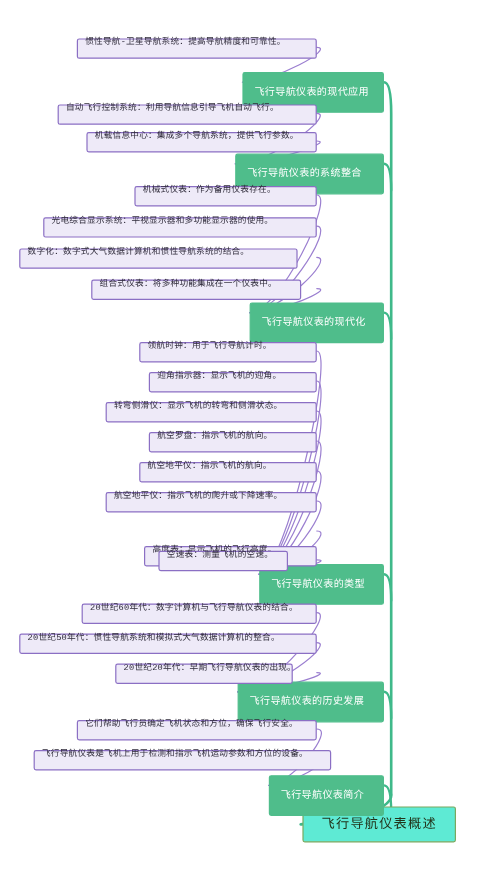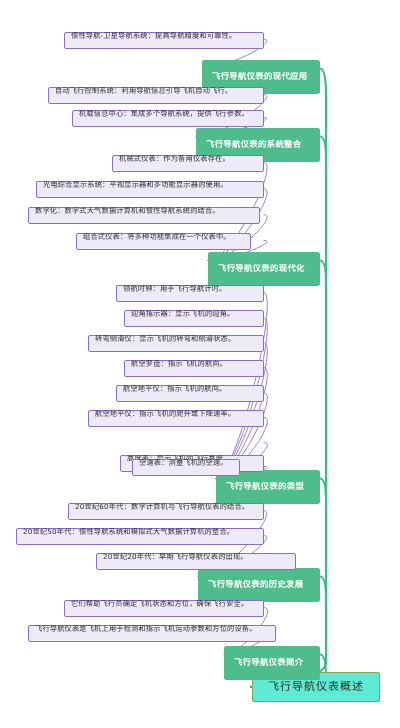--- a/index.html
+++ b/index.html
@@ -40,30 +40,31 @@
     background: #eeeaf8;
     border: 1px solid #8b6fc4;
     border-radius: 2px;
     color: #2f2b3a;
     font-size: 7.2px;
     padding: 3px 6px 12px 6px;
     height: 15px;
     display: flex;
     align-items: center;
     letter-spacing: 0.2px;
+    font-family: Liberation Mono, monospace;
   }
 
   
   .branch {
     background: #4fbd8b;
     border: 1px solid #4fbd8b;
     border-radius: 2px;
     color: #ffffff;
     font-size: 8.4px;
-    font-weight: bold;
+    font-weight: normal;
     padding: 16px 9px;
     height: 17px;
     display: flex;
     align-items: center;
     letter-spacing: 0.3px;
   }
 
   
   .root {
     background: #5eead4;
@@ -119,30 +120,30 @@
       <div class="node branch" style="left: 196px; top: 128px; width: 124px;">飞行导航仪表的系统整合</div>
       <div class="node branch" style="left: 208px; top: 252px; width: 112px;">飞行导航仪表的现代化</div>
       <div class="node branch" style="left: 216px; top: 470px; width: 104px;">飞行导航仪表的类型</div>
       <div class="node branch" style="left: 198px; top: 568px; width: 122px;">飞行导航仪表的历史发展</div>
       <div class="node branch" style="left: 224px; top: 646px; width: 96px;">飞行导航仪表简介</div>
       <div class="node leaf" style="left: 64px; top: 32px; width: 200px;">惯性导航-卫星导航系统：提高导航精度和可靠性。</div>
       <div class="node leaf" style="left: 48px; top: 87px; width: 216px;">自动飞行控制系统：利用导航信息引导飞机自动飞行。</div>
       <div class="node leaf" style="left: 72px; top: 110px; width: 192px;">机载信息中心：集成多个导航系统，提供飞行参数。</div>
       <div class="node leaf" style="left: 112px; top: 155px; width: 152px;">机械式仪表：作为备用仪表存在。</div>
       <div class="node leaf" style="left: 36px; top: 181px; width: 228px;">光电综合显示系统：平视显示器和多功能显示器的使用。</div>
-      <div class="node leaf" style="left: 28px; top: 207px; width: 232px;">数字化：数字式大气数据计算机和惯性导航系统的结合。</div>
+      <div class="node leaf" style="left: 16px; top: 207px; width: 232px;">数字化：数字式大气数据计算机和惯性导航系统的结合。</div>
       <div class="node leaf" style="left: 76px; top: 233px; width: 175px;">组合式仪表：将多种功能集成在一个仪表中。</div>
       <div class="node leaf" style="left: 116px; top: 285px; width: 148px;">领航时钟：用于飞行导航计时。</div>
       <div class="node leaf" style="left: 124px; top: 310px; width: 140px;">迎角指示器：显示飞机的迎角。</div>
       <div class="node leaf" style="left: 88px; top: 335px; width: 176px;">转弯侧滑仪：显示飞机的转弯和侧滑状态。</div>
       <div class="node leaf" style="left: 124px; top: 360px; width: 140px;">航空罗盘：指示飞机的航向。</div>
       <div class="node leaf" style="left: 116px; top: 385px; width: 148px;">航空地平仪：指示飞机的航向。</div>
       <div class="node leaf" style="left: 88px; top: 410px; width: 176px;">航空地平仪：指示飞机的爬升或下降速率。</div>
       <div class="node leaf" style="left: 120px; top: 435px; width: 144px; margin-top: 20px;">高度表：显示飞机的飞行高度。</div>
       <div class="node leaf" style="left: 132px; top: 459px; width: 108px;">空速表：测量飞机的空速。</div>
       <div class="node leaf" style="left: 68px; top: 503px; width: 196px;">20世纪60年代：数字计算机与飞行导航仪表的结合。</div>
       <div class="node leaf" style="left: 16px; top: 528px; width: 248px;">20世纪50年代：惯性导航系统和模拟式大气数据计算机的整合。</div>
-      <div class="node leaf" style="left: 96px; top: 553px; width: 200px;">20世纪20年代：早期飞行导航仪表的出现。</div>
+      <div class="node leaf" style="left: 96px; top: 553px; width: 148px;">20世纪20年代：早期飞行导航仪表的出现。</div>
       <div class="node leaf" style="left: 64px; top: 600px; width: 200px;">它们帮助飞行员确定飞机状态和方位，确保飞行安全。</div>
       <div class="node leaf" style="left: 28px; top: 625px; width: 248px;">飞行导航仪表是飞机上用于检测和指示飞机运动参数和方位的设备。</div>
     </div>
 
 </div>
 
 </body></html>

